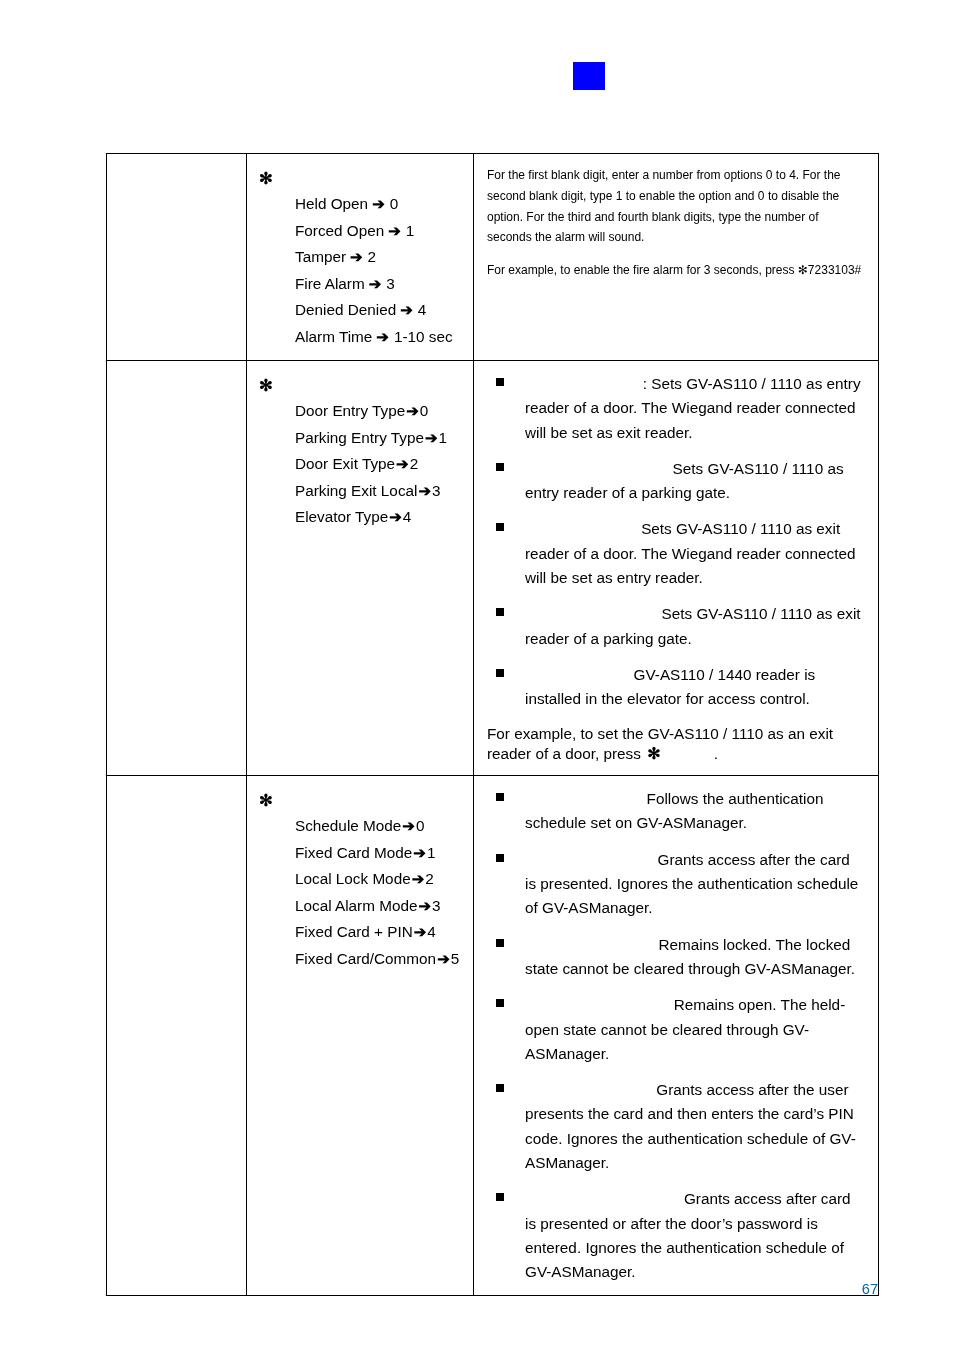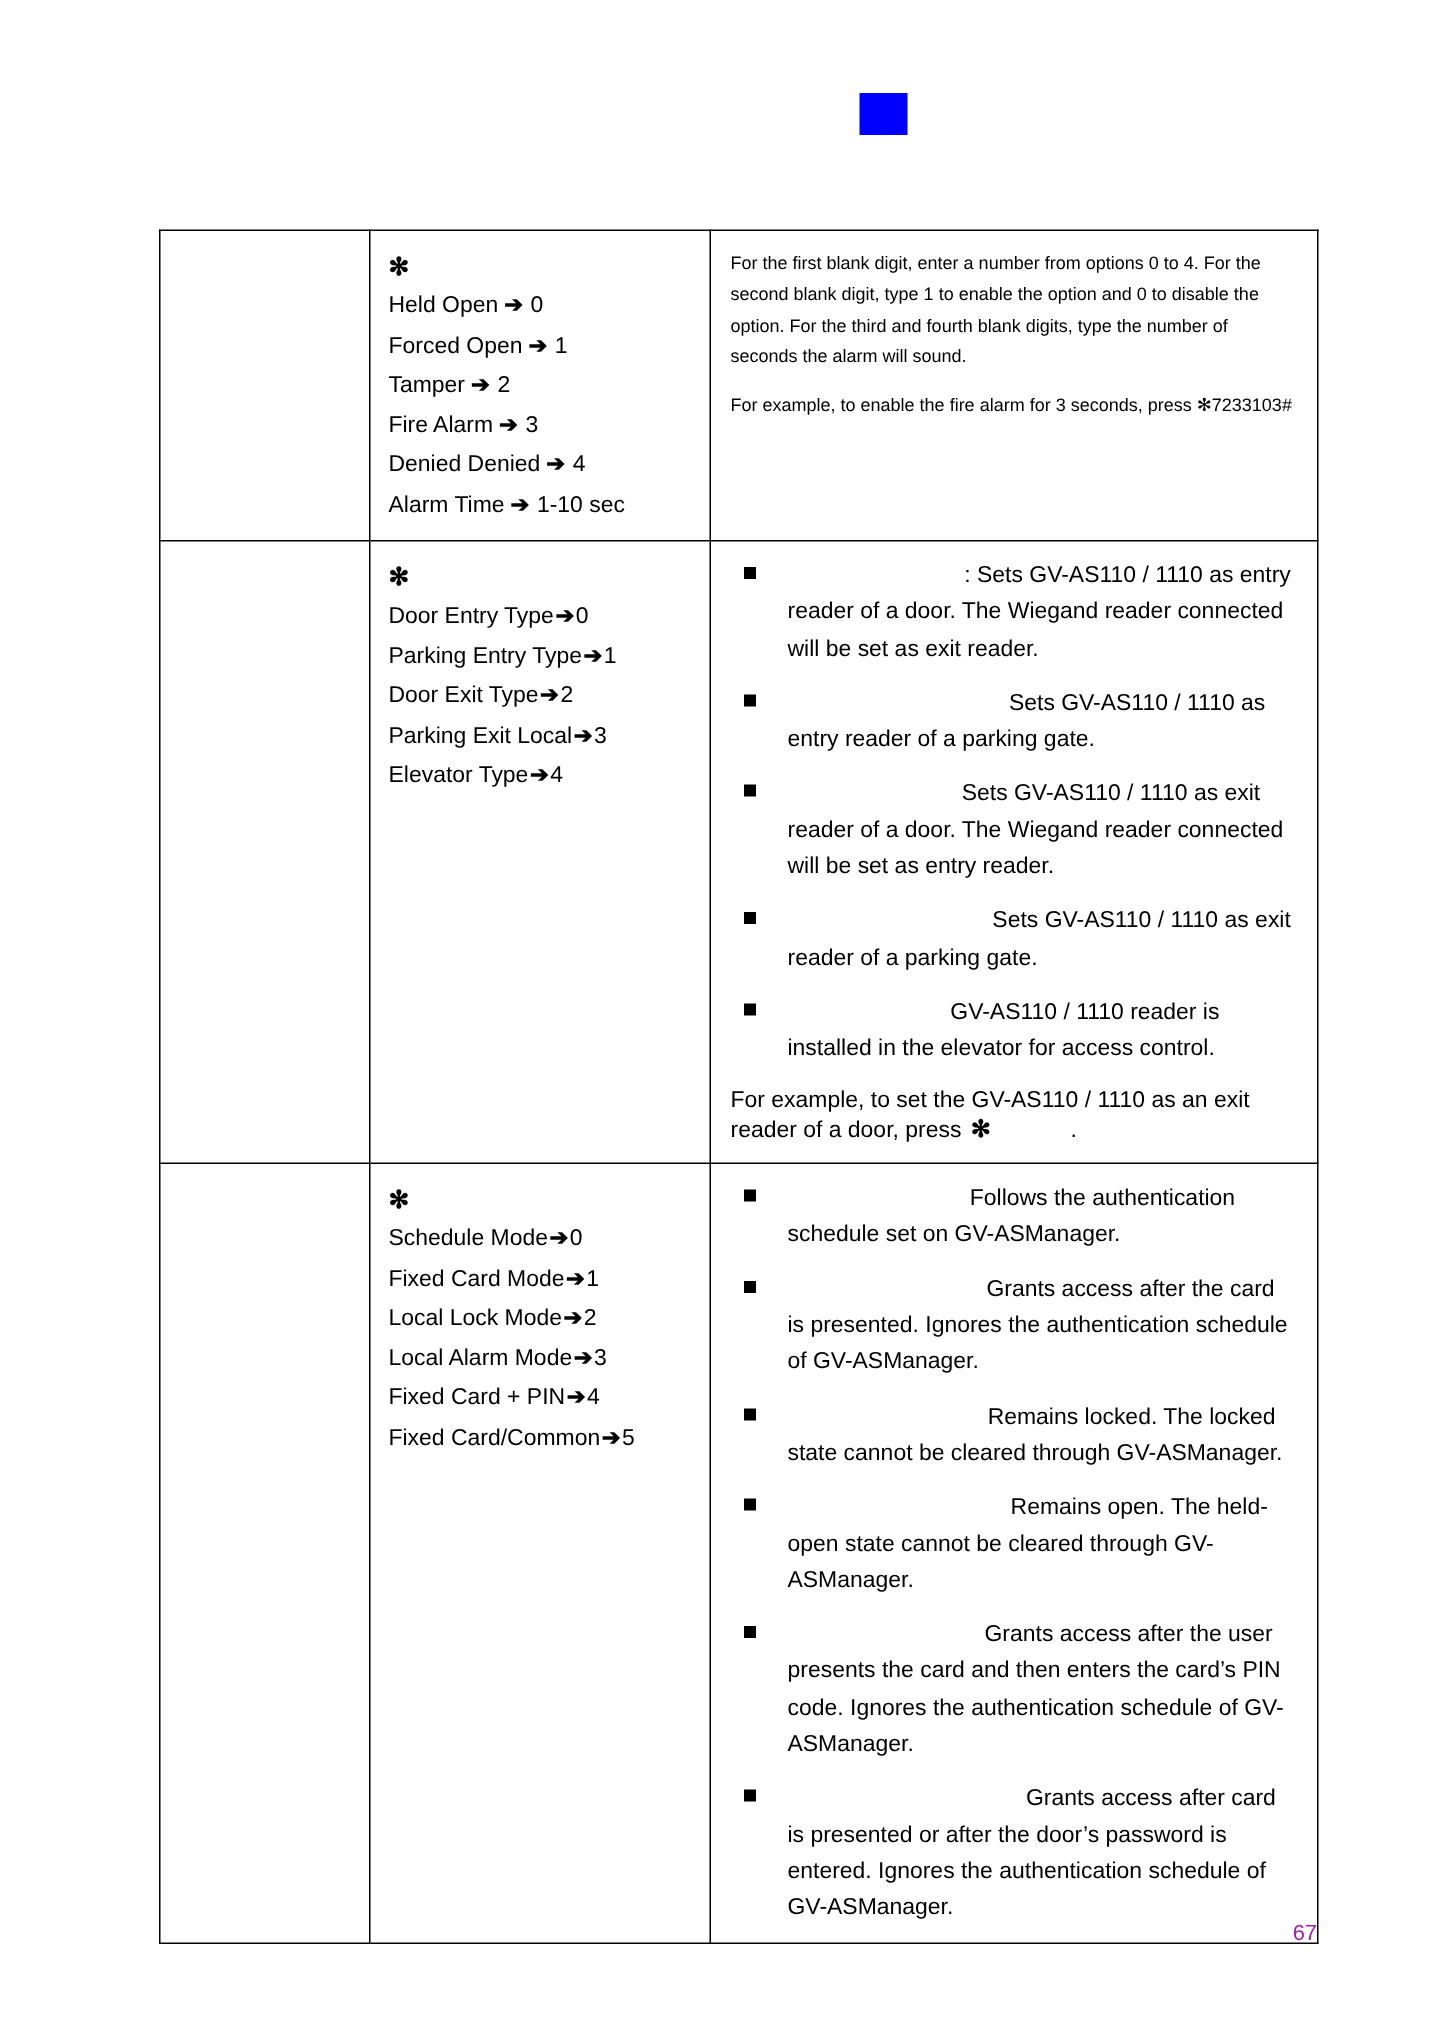--- a/index.html
+++ b/index.html
@@ -55,20 +55,21 @@
   .opt-star {
     font-size: 16.5px;
     line-height: 26px;
     font-weight: bold;
     letter-spacing: 0.2px;
   }
   .opt-line {
     font-size: 15.3px;
     line-height: 26.5px;
     white-space: nowrap;
+    margin-left: 36px;
   }
   .opt-line .arrow {
     font-weight: bold;
     font-size: 15px;
     padding: 0 1px;
   }
   .opt-line.spaced .arrow {
     padding: 0 5px 0 4px;
   }
 
@@ -121,21 +122,21 @@
   }
 
   
   .page-number {
     position: absolute;
     left: 0;
     top: 1281px;
     width: 878px;
     text-align: right;
     font-size: 14.6px;
-    color: #a21caf;
+    color: #0369a1;
   }
 </style>
 </head>
 <body>
 
 <div class="header-mark"></div>
 
 <table class="spec-table">
   <colgroup>
     <col class="col-cmd">
@@ -212,21 +213,21 @@
             <li class="bullet-item">
               <span class="marker"></span><span class="lead-hidden">Parking Entry Type:</span><span> Sets GV-AS110 / 1110 as entry reader of a parking gate.</span>
             </li>
             <li class="bullet-item">
               <span class="marker"></span><span class="lead-hidden">Door Exit Type:</span><span> Sets GV-AS110 / 1110 as exit reader of a door. The Wiegand reader connected will be set as entry reader.</span>
             </li>
             <li class="bullet-item">
               <span class="marker"></span><span class="lead-hidden">Parking Exit Type:</span><span> Sets GV-AS110 / 1110 as exit reader of a parking gate.</span>
             </li>
             <li class="bullet-item">
-              <span class="marker"></span><span class="lead-hidden">Elevator Type:</span><span> GV-AS110 / 1110 reader is installed in the elevator for access control.</span>
+              <span class="marker"></span><span class="lead-hidden">Elevator Type:</span><span> GV-AS110 / 1440 reader is installed in the elevator for access control.</span>
             </li>
           </ul>
           <p class="note-para"><span>For example, to set the GV-AS110 / 1110 as an exit reader of a door, press </span><span class="star-inline">✻</span><span class="hidden-inline">72002#</span><span>.</span></p>
         </div>
       </td>
     </tr>
 
     <tr>
       <td>
         <div class="cell-pad"></div>

